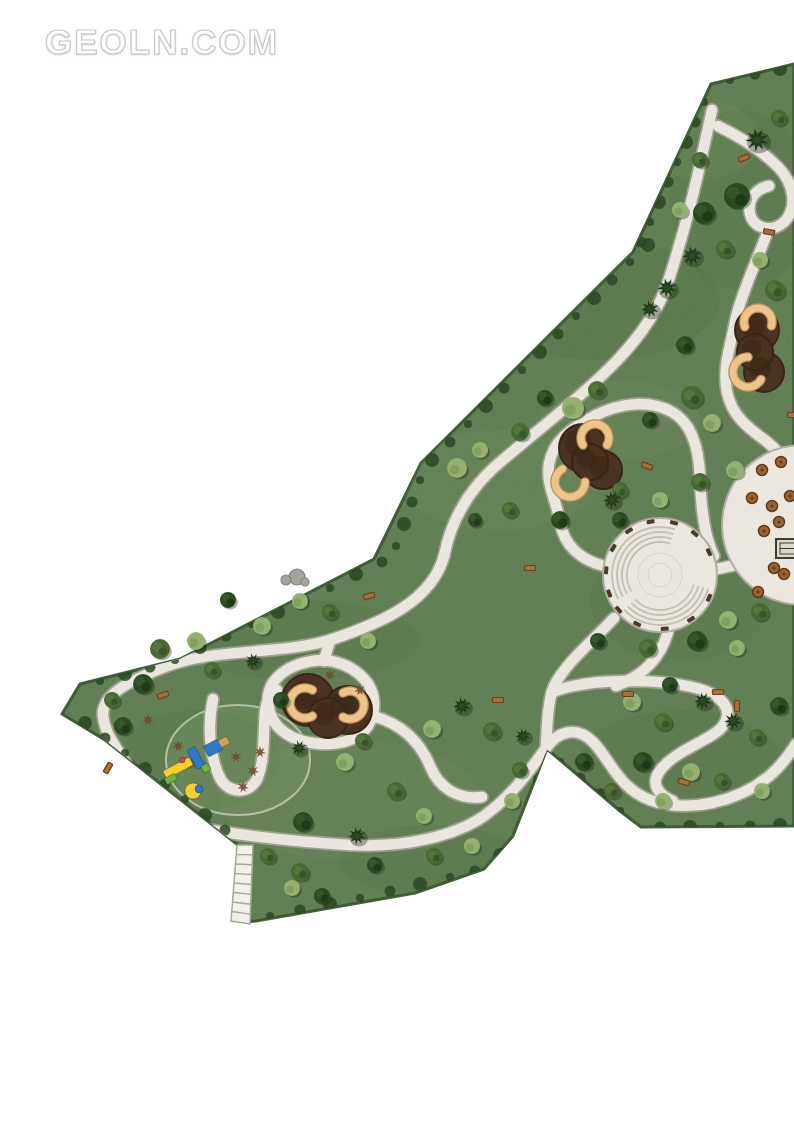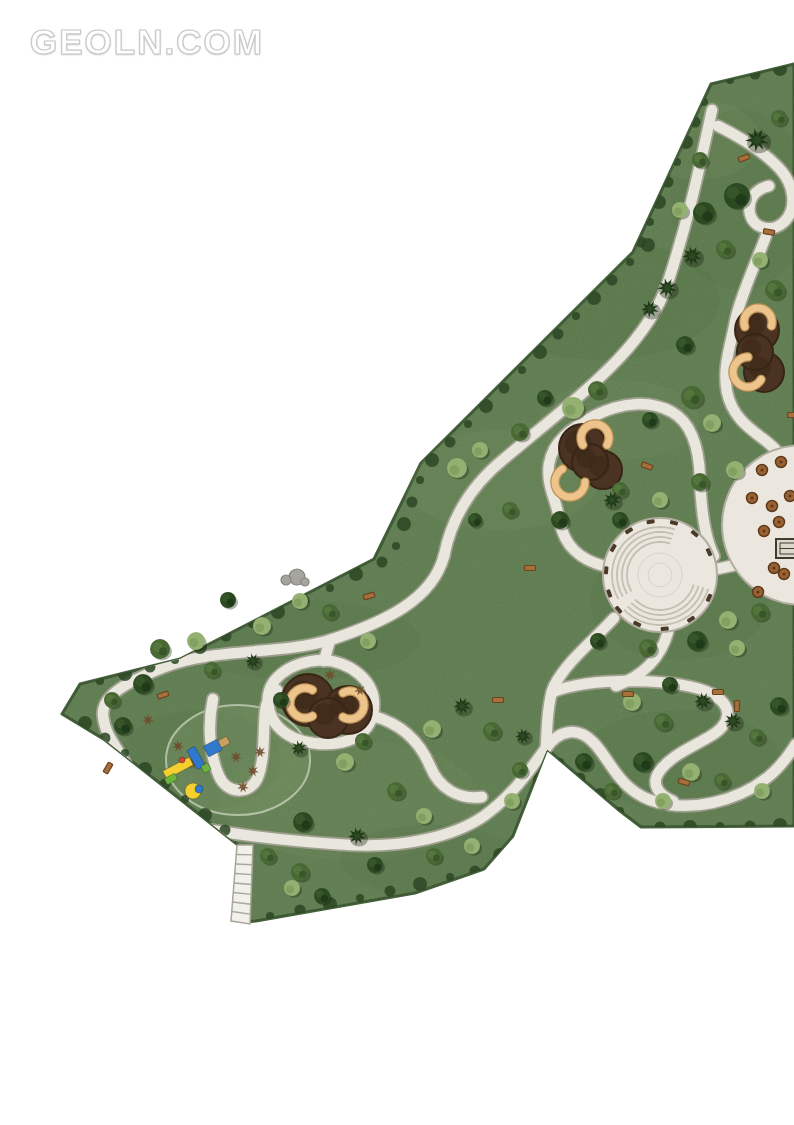--- a/index.html
+++ b/index.html
@@ -1,20 +1,20 @@
 <!DOCTYPE html>
 <html><head>
 <meta charset="utf-8">
 <style>
   html,body{margin:0;padding:0;background:#ffffff;}
   body{width:794px;height:1125px;position:relative;overflow:hidden;
        font-family:"Liberation Sans", sans-serif;}
   .stage{position:absolute;inset:0;}
   .watermark{
-    position:absolute;left:30px;top:22px;
+    position:absolute;left:45px;top:22px;
     font-size:35px;font-weight:bold;letter-spacing:2px;
     color:#ffffff;
     -webkit-text-stroke:1.2px #c9c9c9;
     text-shadow:0 1px 2px rgba(160,160,160,.55), 0 0 1px #c4c4c4;
     user-select:none;
   }
   svg{display:block;}
 </style>
 </head>
 <body>

